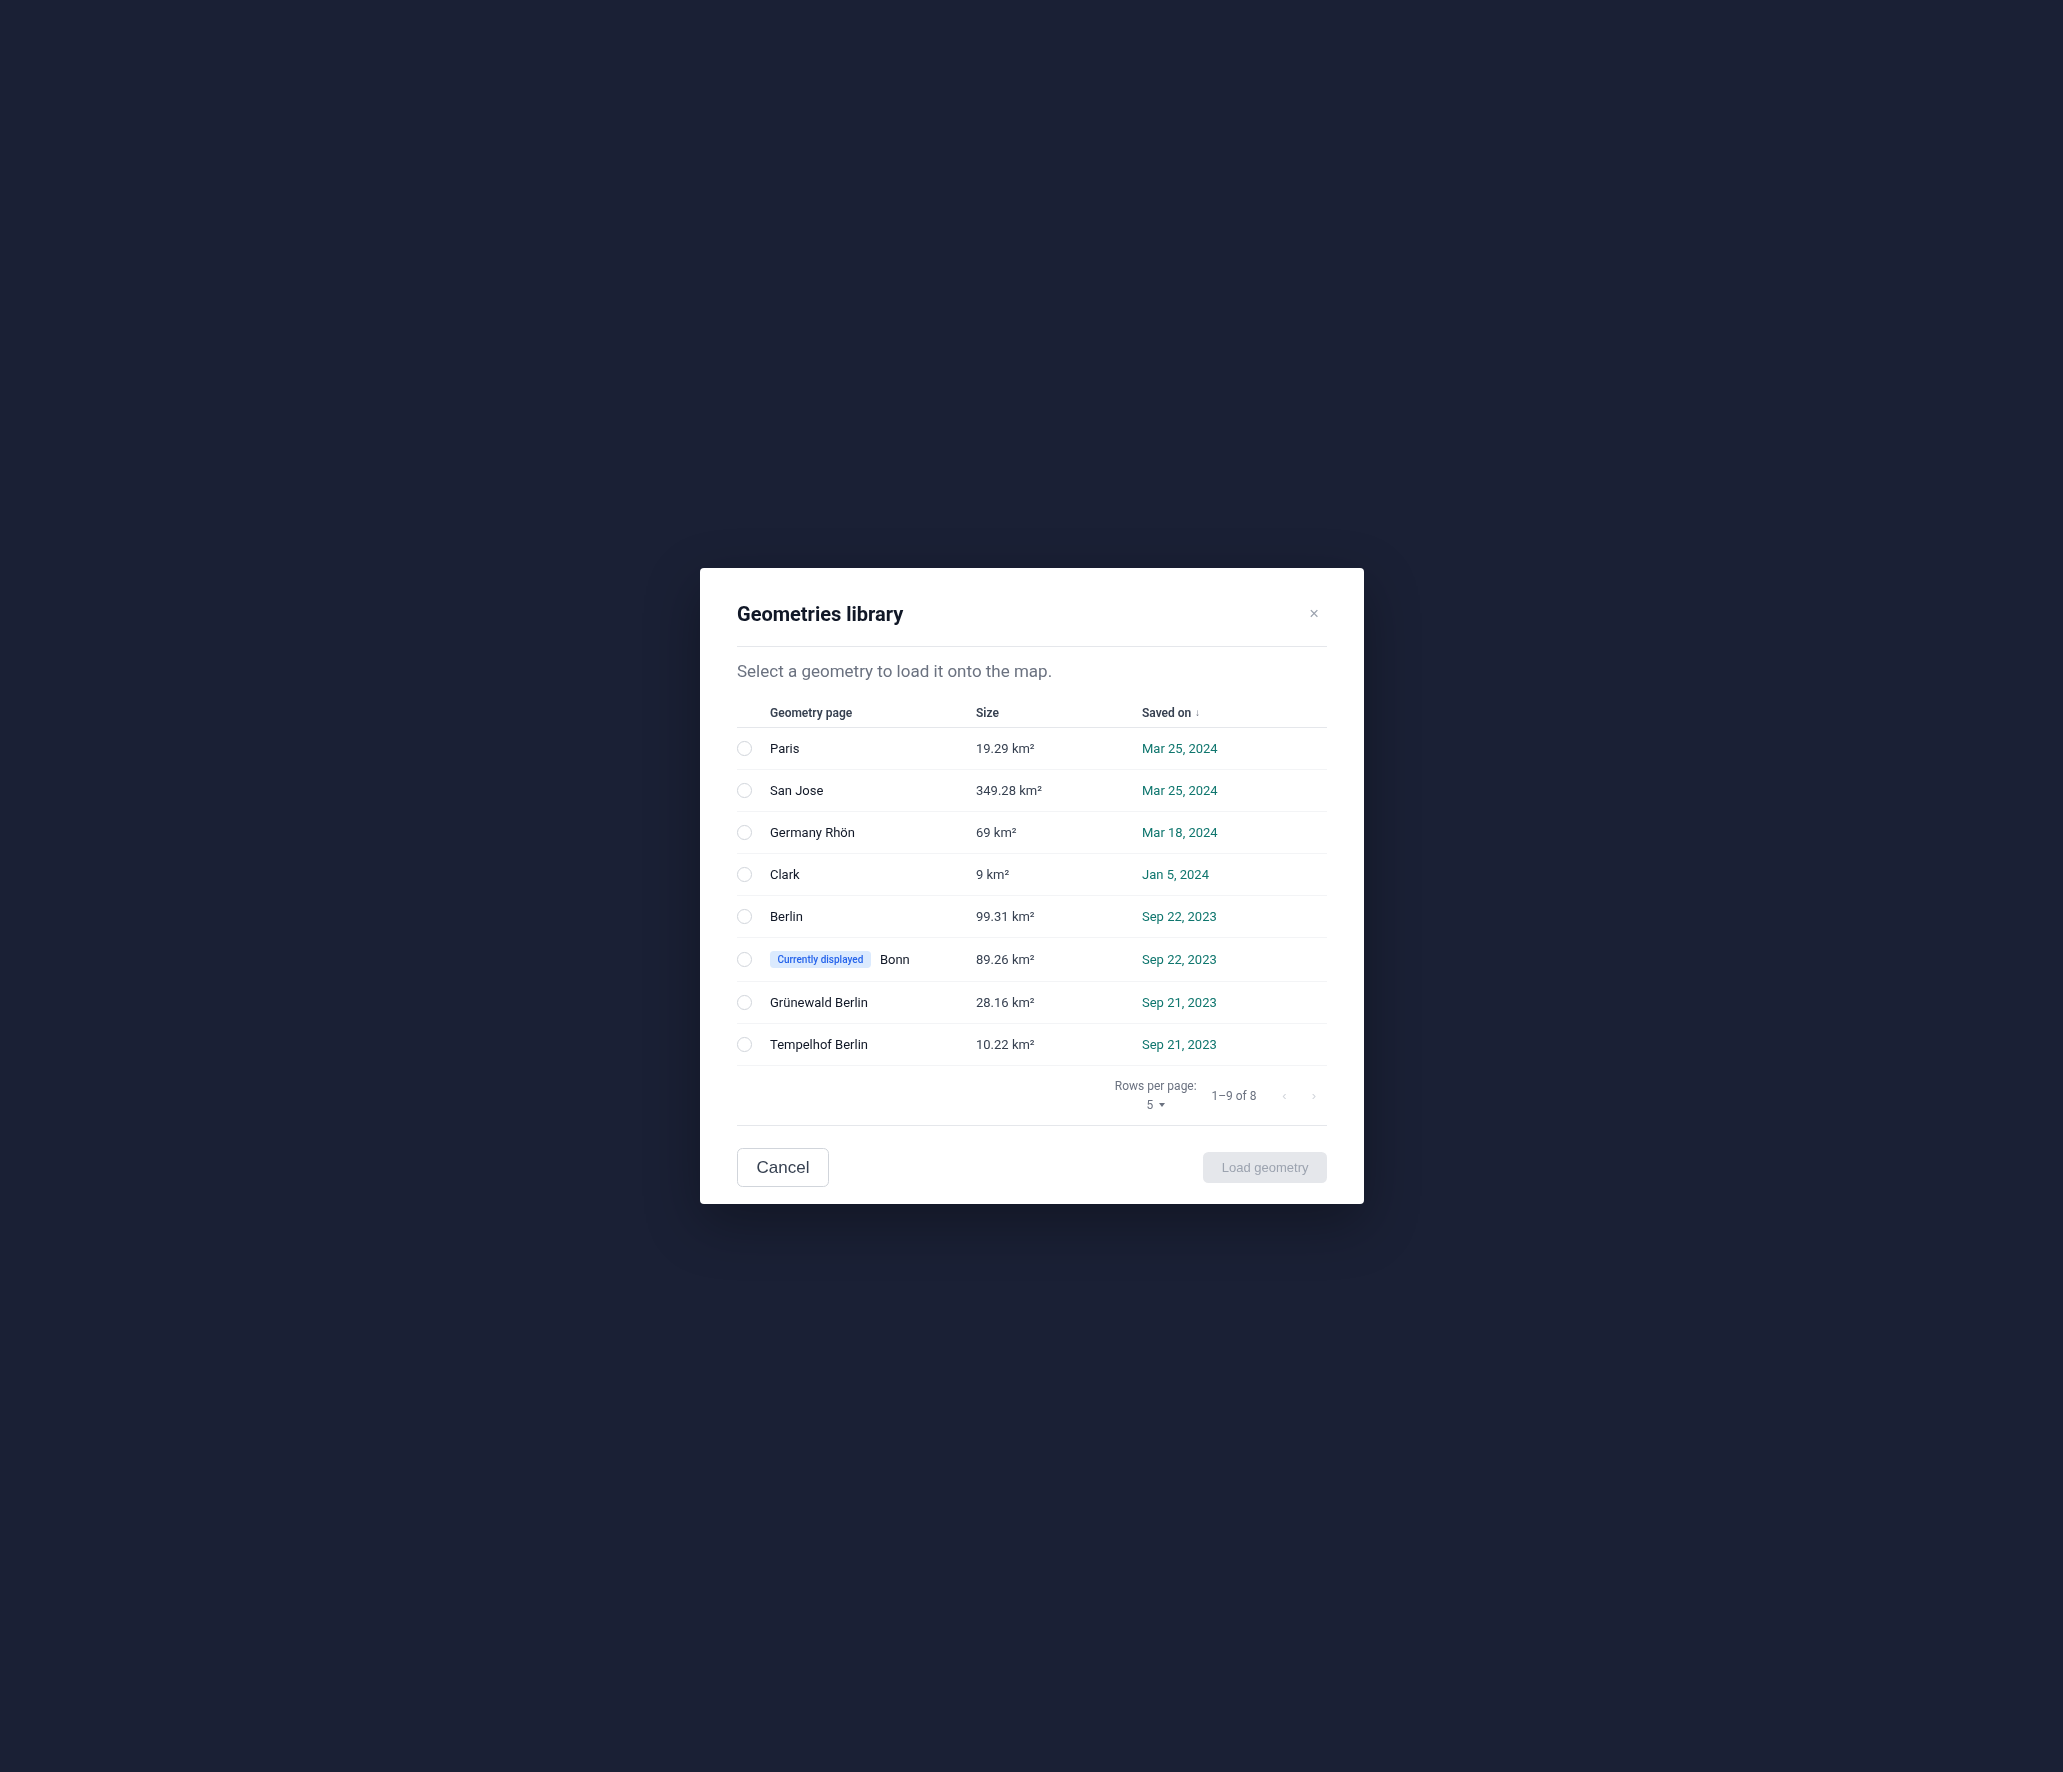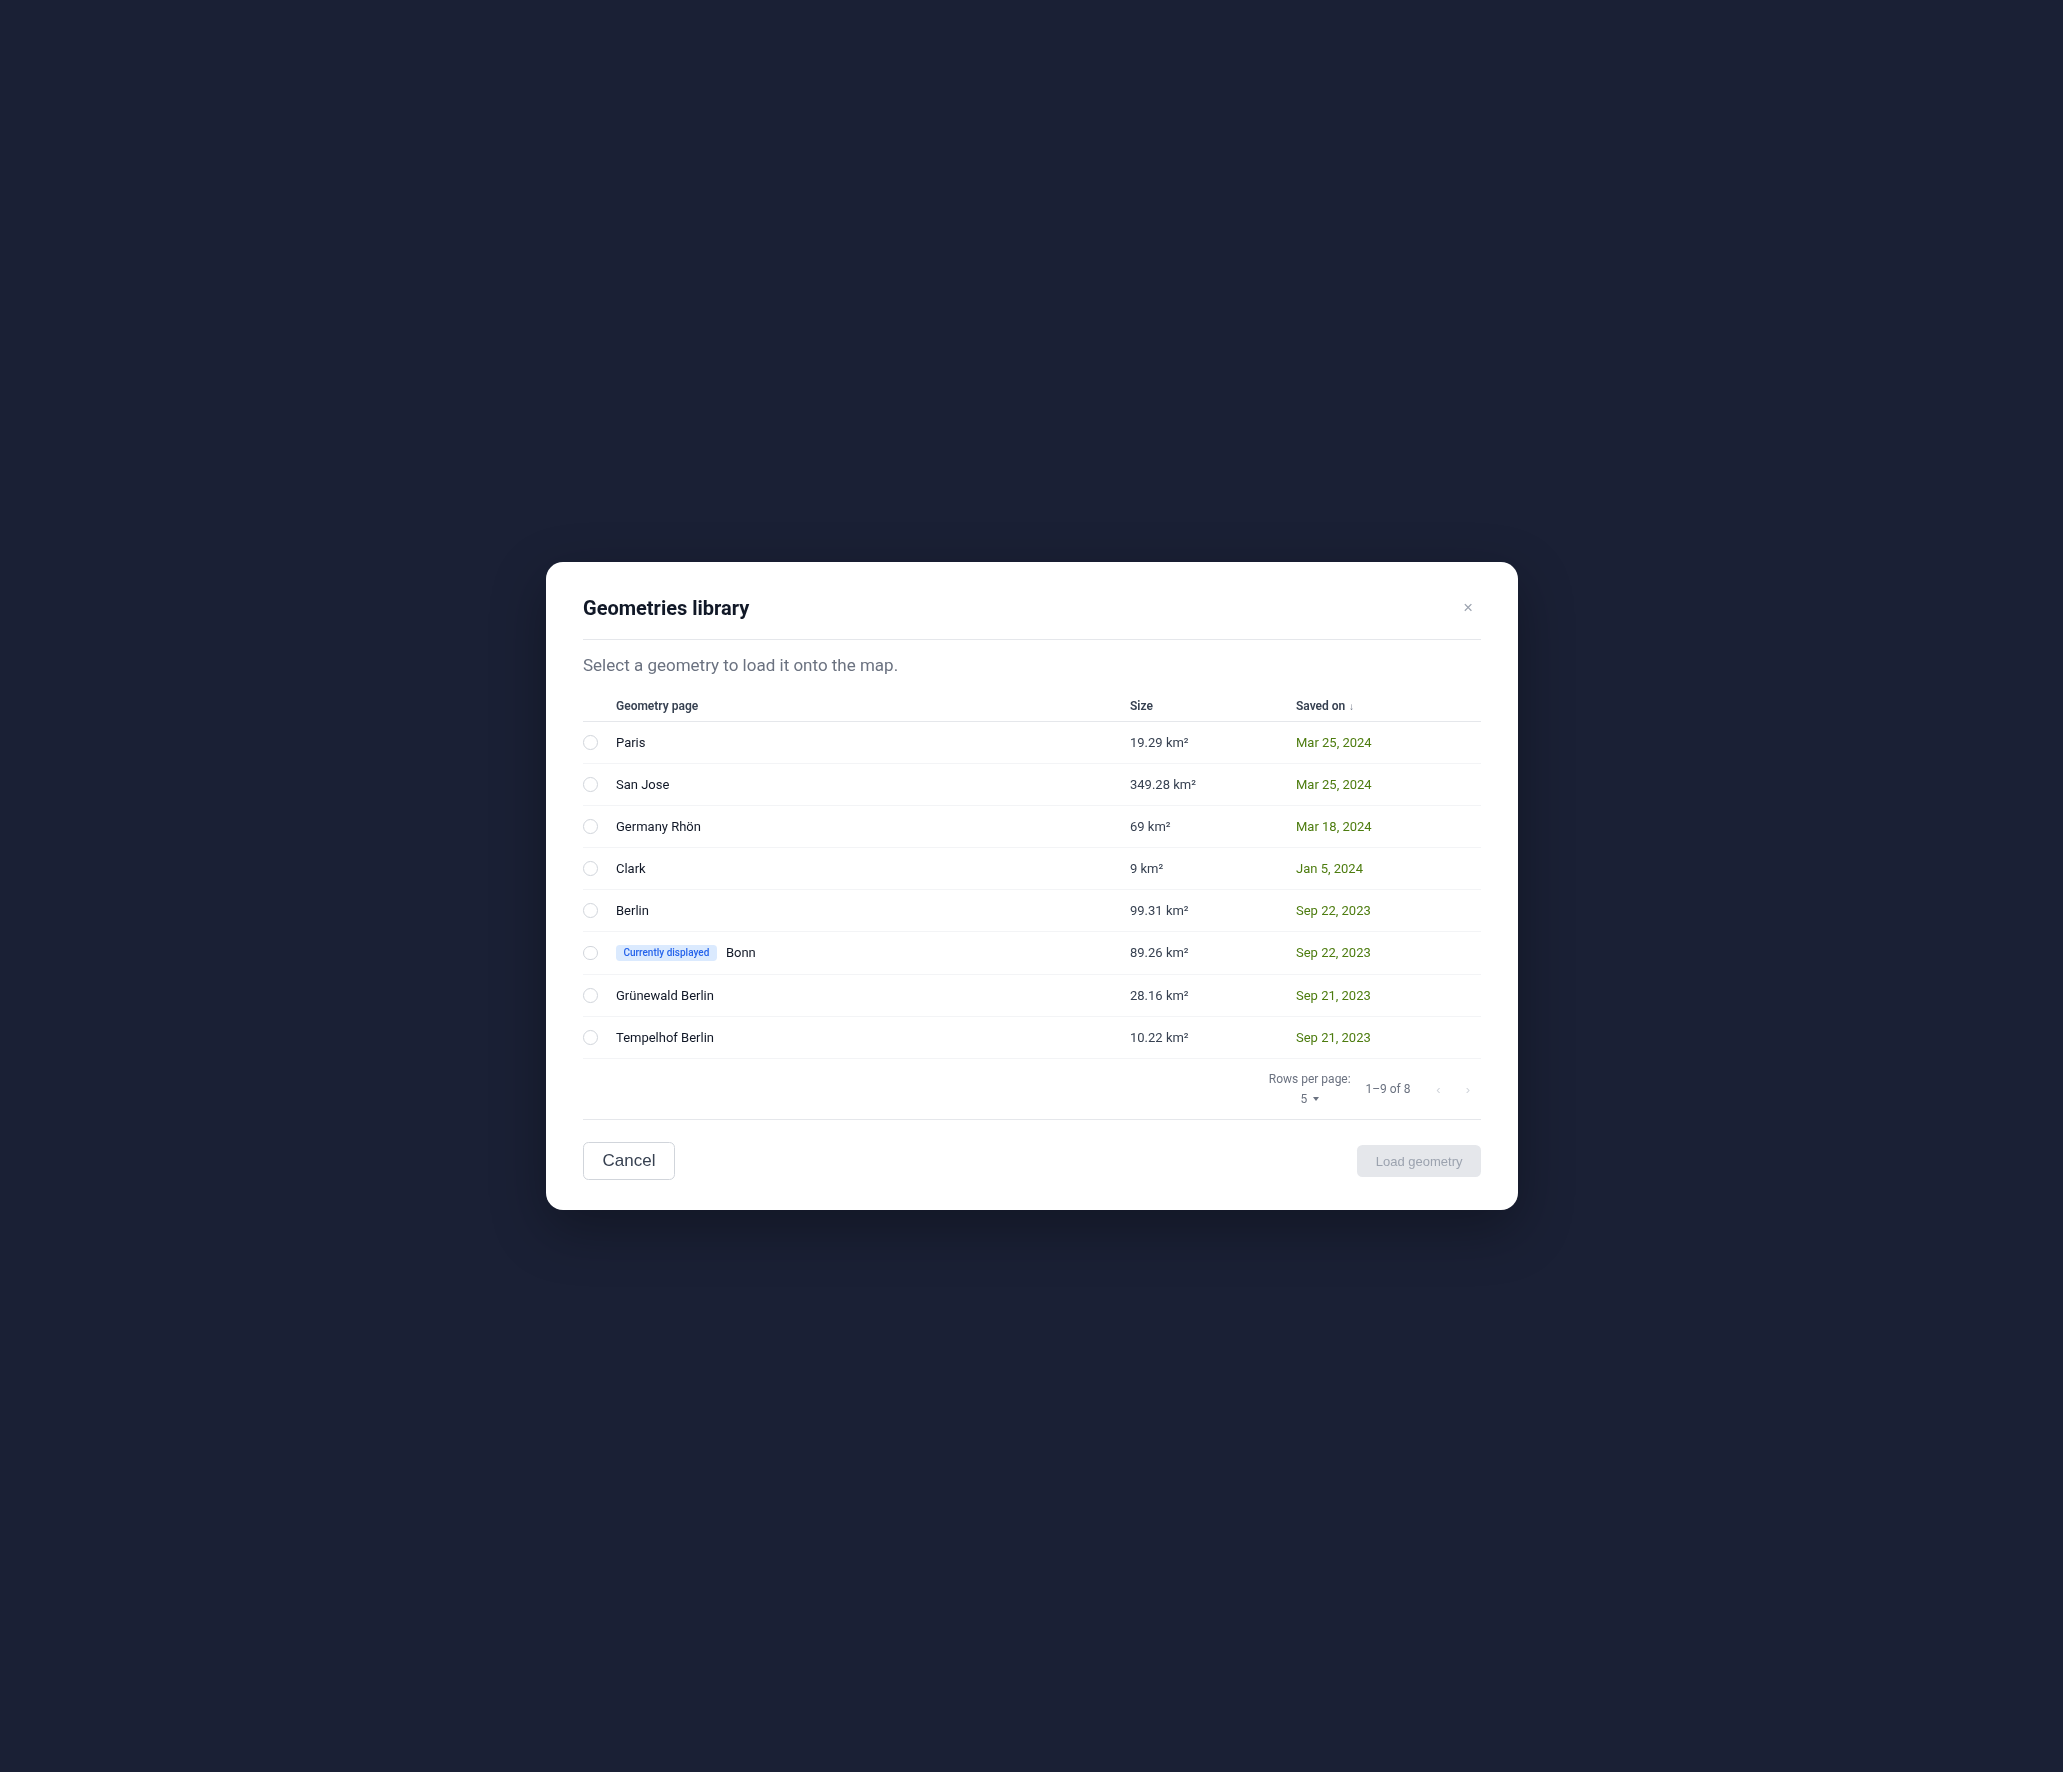--- a/index.html
+++ b/index.html
@@ -22,23 +22,23 @@
     .modal-overlay {
       width: 100%;
       height: 100%;
       display: flex;
       align-items: center;
       justify-content: center;
     }
 
     .modal {
       background: #ffffff;
-      border-radius: 17px;
-      width: 972px;
-      padding: 33px 37px 30px 37px;
+      border-radius: 4px;
+      width: 664px;
+      padding: 33px 37px 17px 37px;
       position: relative;
       box-shadow: 0 18.5px 55px rgba(0,0,0,0.3);
     }
 
     .modal-header {
       display: flex;
       align-items: center;
       justify-content: space-between;
       margin-bottom: 18.5px;
     }
@@ -149,21 +149,21 @@
       white-space: nowrap;
     }
 
     .size-cell {
       font-size: 13px;
       color: #374151;
     }
 
     .date-cell {
       font-size: 13px;
-      color: #4d7c0f;
+      color: #0f766e;
     }
 
     .table-footer {
       display: flex;
       align-items: center;
       justify-content: flex-end;
       padding: 13px 0;
       gap: 14.8px;
       font-size: 12px;
       color: #6b7280;

